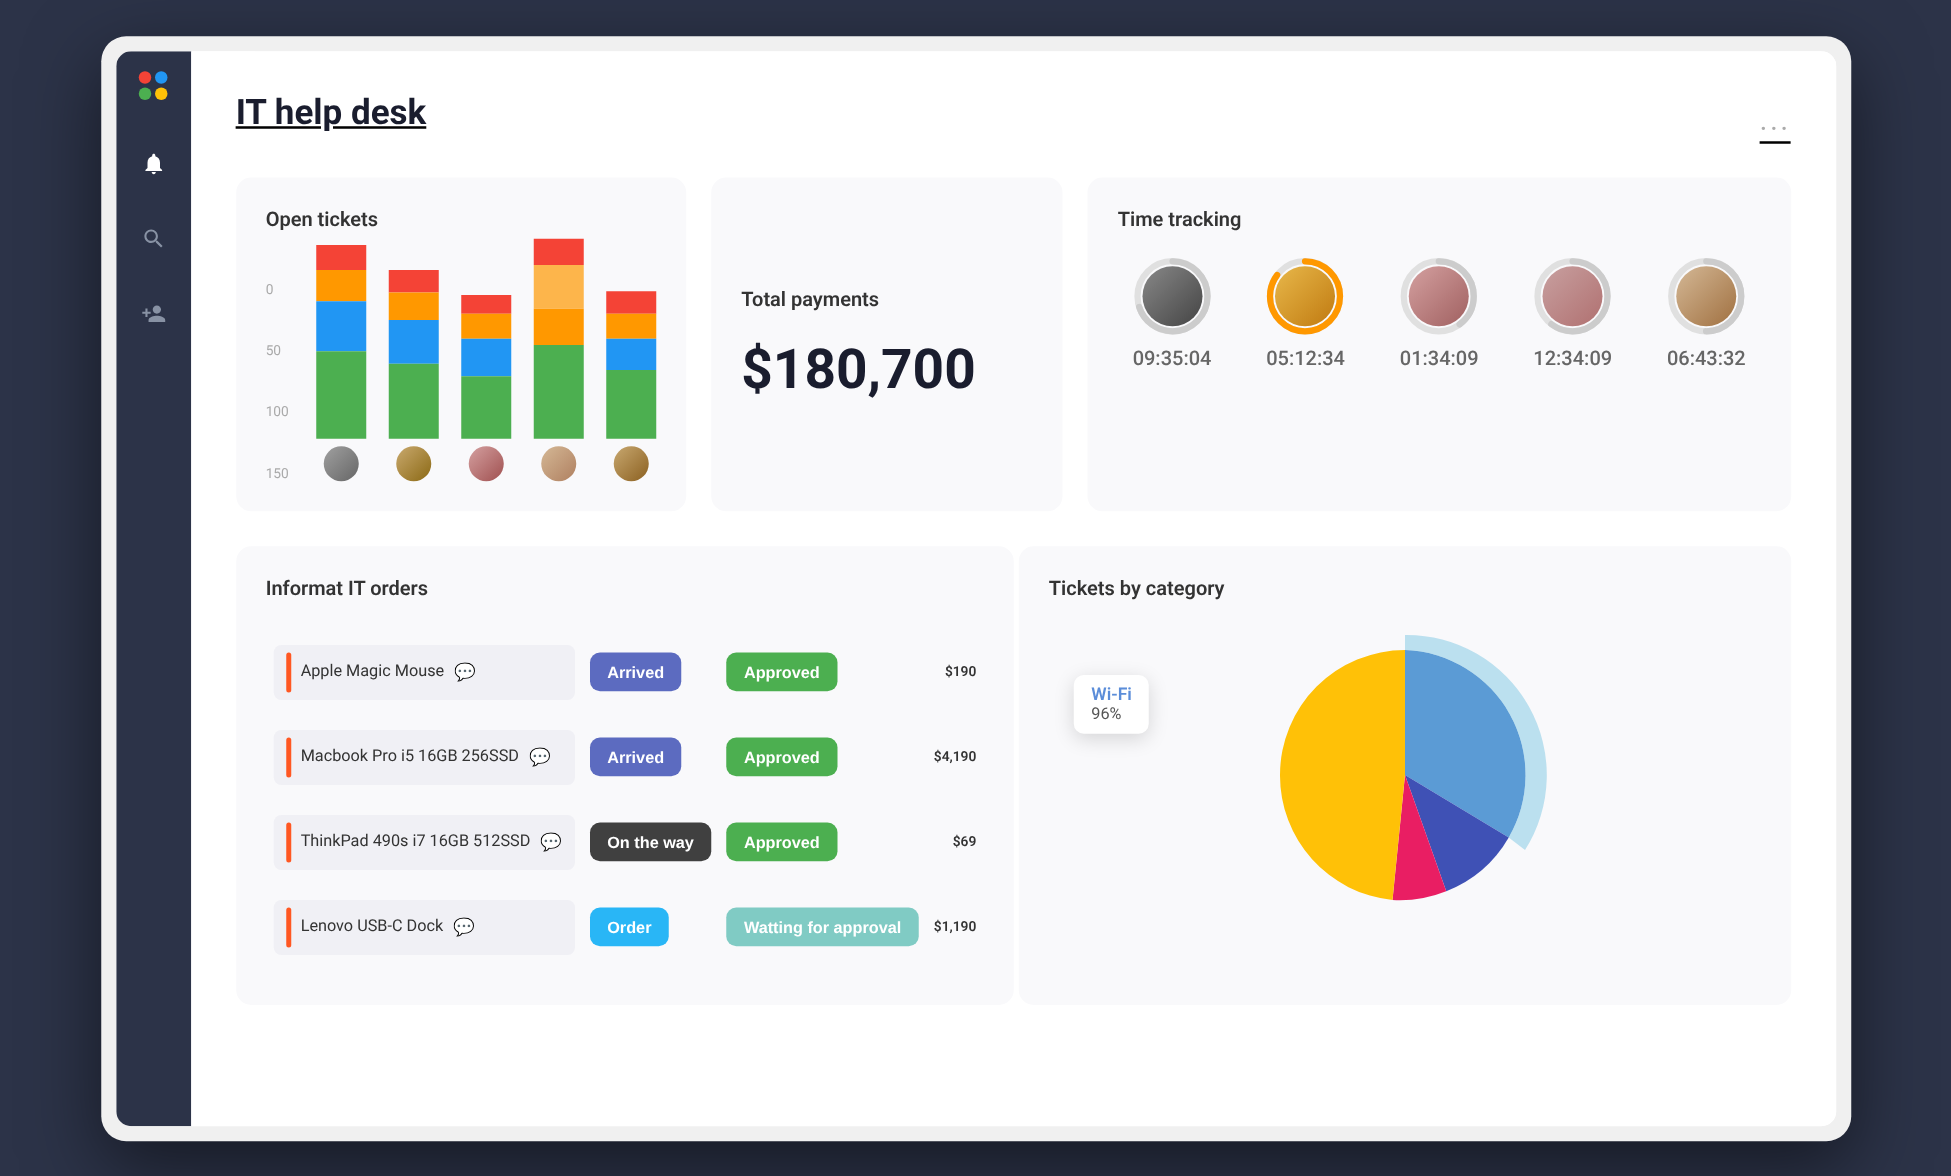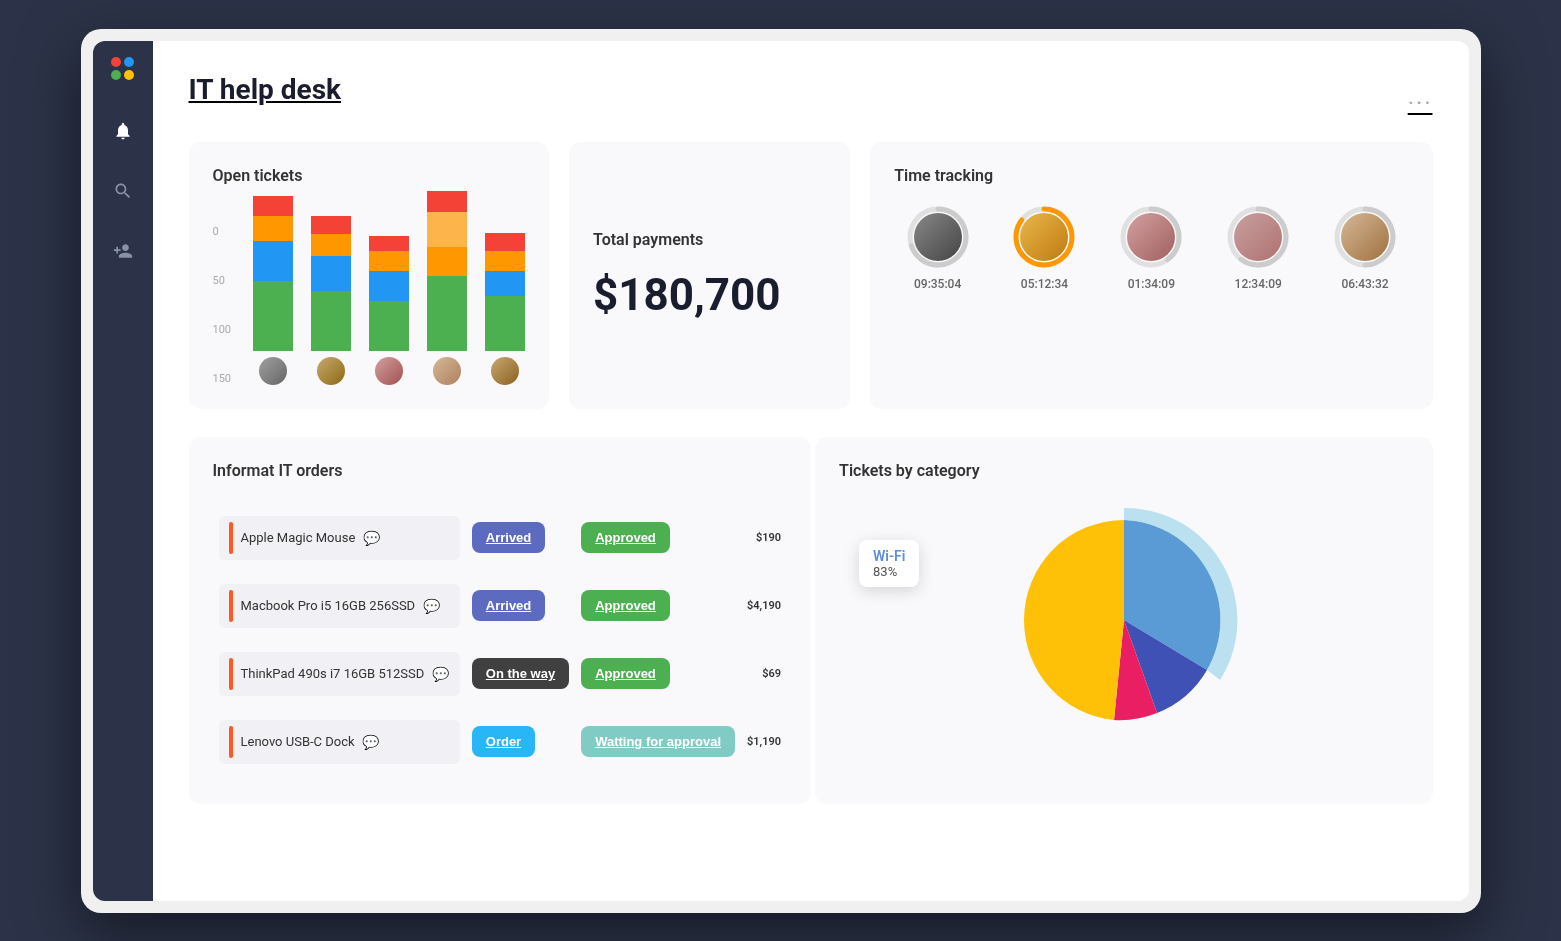--- a/index.html
+++ b/index.html
@@ -185,21 +185,21 @@
       top: 50%;
       left: 50%;
       transform: translate(-50%, -50%);
       width: 48px;
       height: 48px;
       border-radius: 50%;
       background: #ddd;
       overflow: hidden;
     }
     .tracker-time {
-      font-size: 12px;
+      font-size: 16px;
       color: #666;
       font-weight: 500;
     }
     
     .bottom-row {
       display: grid;
       grid-template-columns: 1fr 1fr;
       gap: 4px;
     }
     .orders-widget {
@@ -241,21 +241,20 @@
     }
     .status-btn {
       border: none;
       border-radius: 8px;
       padding: 8px 14px;
       font-size: 13px;
       font-weight: 600;
       cursor: pointer;
       color: white;
       white-space: nowrap;
-      text-decoration: underline;
     }
     .btn-arrived { background: #5c6bc0; }
     .btn-on-way { background: #404040; }
     .btn-order { background: #29b6f6; }
     .btn-approved { background: #4caf50; }
     .btn-waiting { background: #80cbc4; }
     .order-price {
       font-size: 11px;
       color: #333;
       font-weight: 600;
@@ -553,21 +552,21 @@
               </tr>
             </tbody>
           </table>
         </div>
 
         <div class="pie-widget">
           <div class="widget-title">Tickets by category</div>
           <div class="pie-container">
             <div class="pie-tooltip">
               <div class="pie-tooltip-label">Wi-Fi</div>
-              <div class="pie-tooltip-pct">83%</div>
+              <div class="pie-tooltip-pct">96%</div>
             </div>
             <svg width="260" height="240" viewBox="0 0 260 240">
 
               <path d="M 130 120 L 130 20 A 100 100 0 0 1 213 170 Z" fill="#5b9bd5"></path>
 
               <path d="M 130 120 L 213 170 A 100 100 0 0 1 163 213 Z" fill="#3f51b5"></path>
 
               <path d="M 130 120 L 163 213 A 100 100 0 0 1 120 220 Z" fill="#e91e63"></path>
 
               <path d="M 130 120 L 120 220 A 100 100 0 0 1 30 120 A 100 100 0 0 1 130 20 Z" fill="#ffc107"></path>

